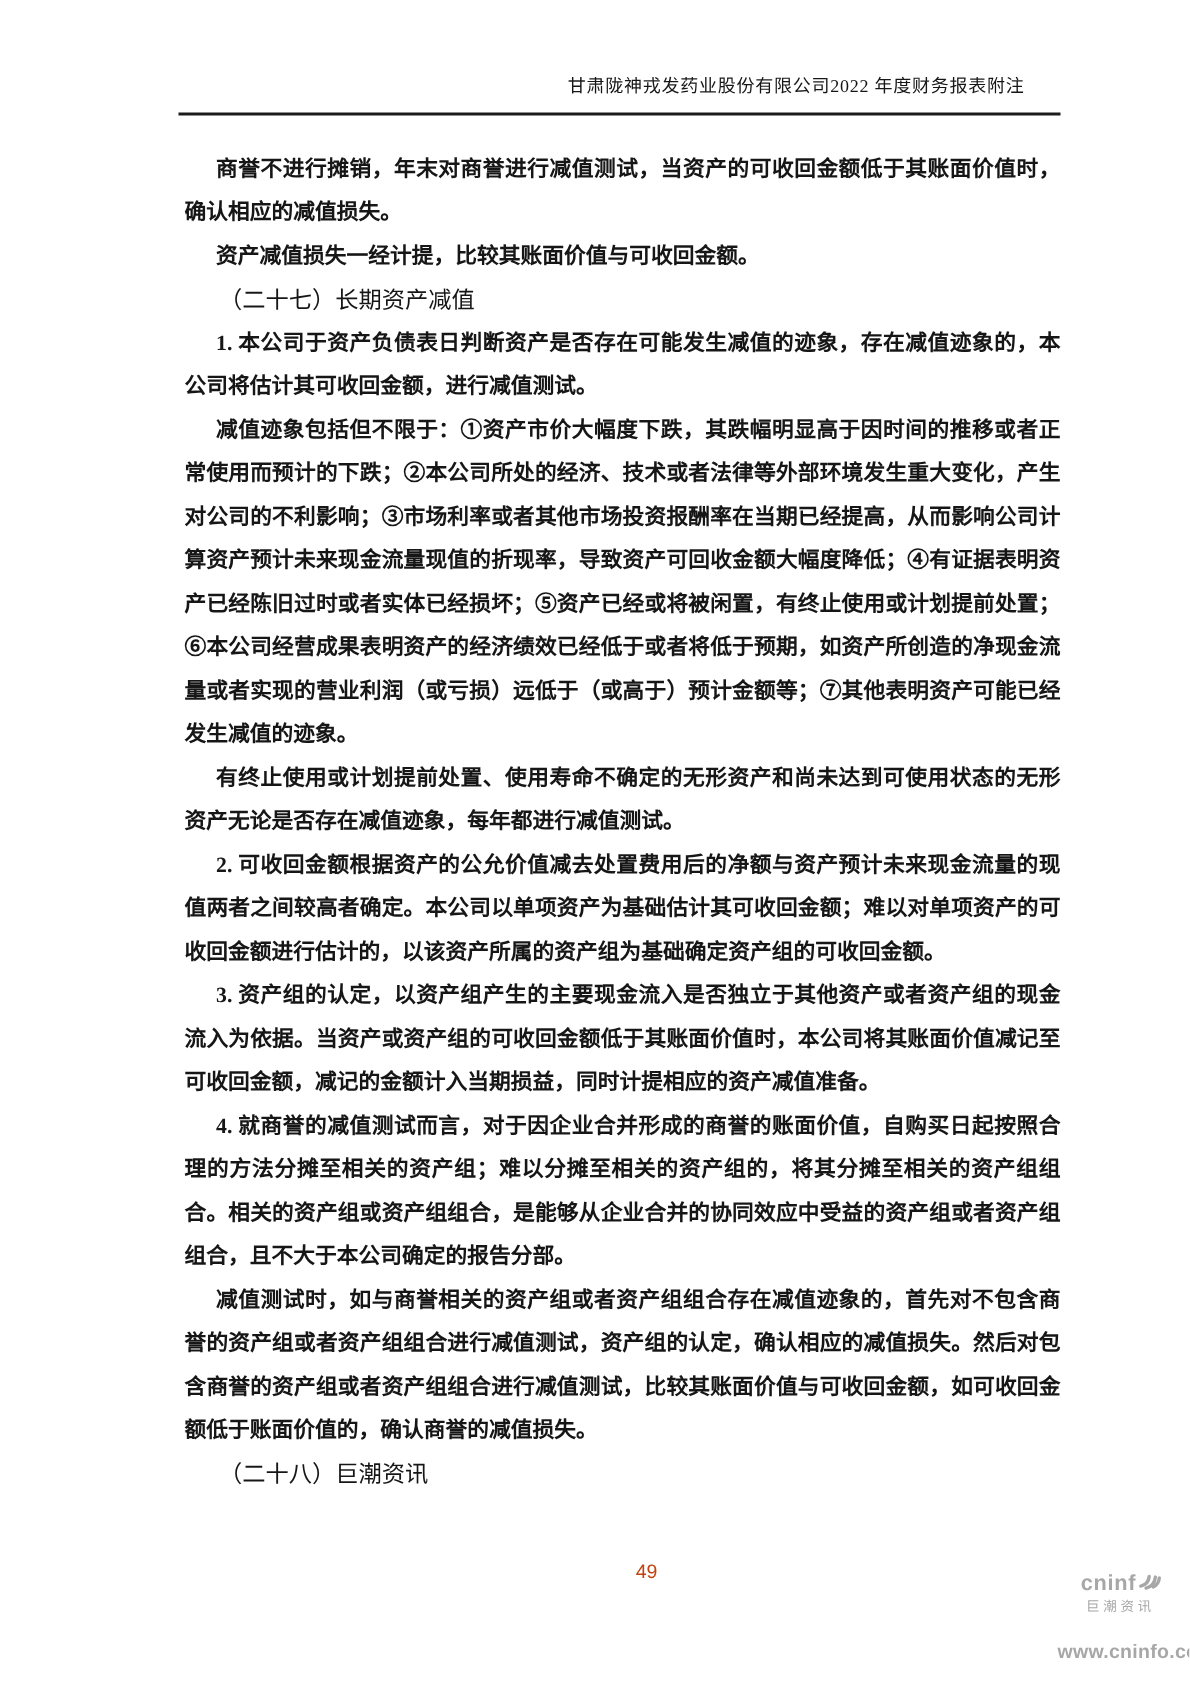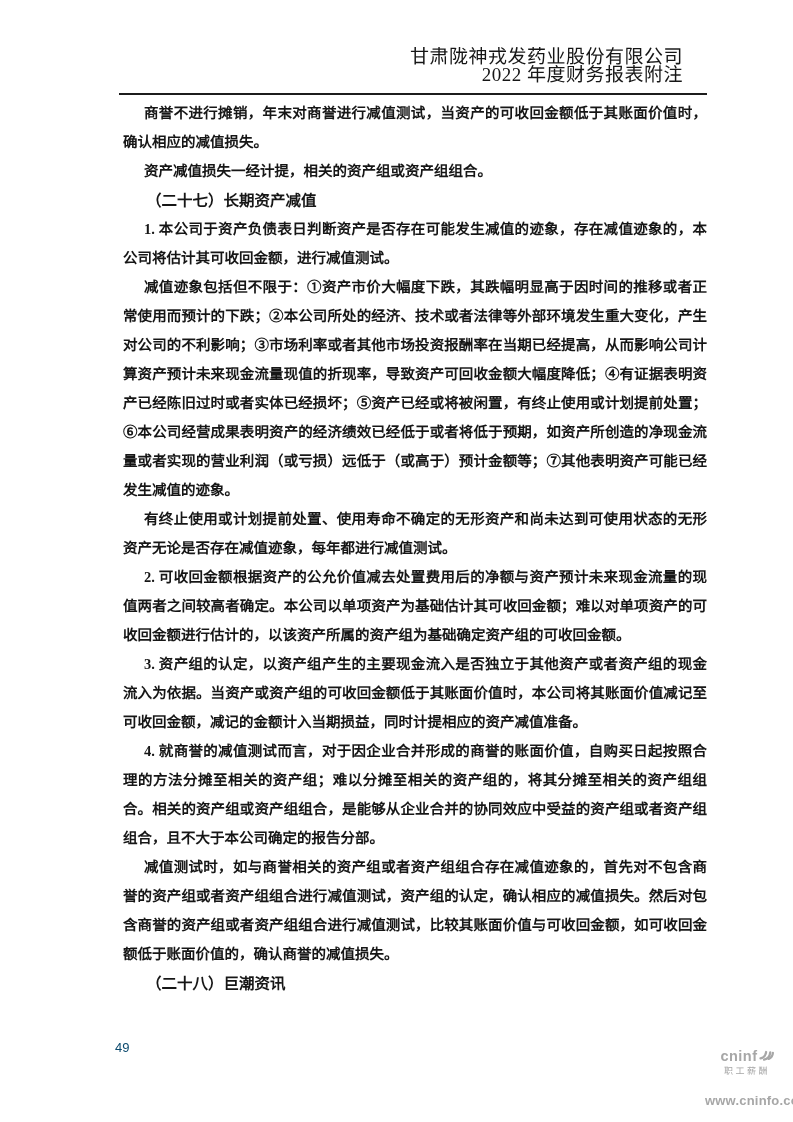--- a/index.html
+++ b/index.html
@@ -16,48 +16,47 @@
     font-family:"Liberation Serif","DejaVu Serif",serif;
     color:var(--text-color);
   }
   
   .doc-header{
     position:absolute;
     left:119px;top:48px;width:588px;
     box-sizing:border-box;
     padding:0 24px 9px 24px;
     border-bottom:2px solid var(--rule-color);
-    display:flex;justify-content:center;align-items:flex-end;
-    font-size:19px;line-height:18px;
+    display:flex;justify-content:flex-end;align-items:flex-end;
+    font-size:12px;line-height:18px;
     letter-spacing:0.5px;
-    flex-direction:column;
   }
   
   .doc-body{
     position:absolute;
     left:123px;top:99px;width:584px;
     font-size:14.5px;
     line-height:29px;
     text-align:justify;
     text-justify:inter-ideograph;
   }
   .doc-body p{margin:0;font-weight:bold;}
   .doc-body p.body{text-indent:21px;}
   .doc-body p.heading{
     text-indent:23px;
-    font-weight:bold;
+    font-weight:normal;
     font-size:15.5px;
   }
   
   .page-number{
     position:absolute;
-    left:115px;top:1040px;width:584px;
-    text-align:left;
+    left:139px;top:1040px;width:584px;
+    text-align:center;
     font-family:"Liberation Sans","DejaVu Sans",sans-serif;
-    font-size:13px;color:#0c4a6e;
+    font-size:13px;color:#c2410c;
   }
   
   .watermark{
     position:absolute;
     right:4px;bottom:13px;width:84px;
     text-align:center;
     color:var(--wm-color);
     font-family:"Liberation Sans","DejaVu Sans",sans-serif;
     line-height:1.15;
     user-select:none;
@@ -77,21 +76,21 @@
 <div class="page">
 
   <header class="doc-header">
     <span>甘肃陇神戎发药业股份有限公司</span>
     <span>2022 年度财务报表附注</span>
   </header>
 
   <main class="doc-body" id="doc-body">
 
   <p class="body">商誉不进行摊销，年末对商誉进行减值测试，当资产的可收回金额低于其账面价值时，确认相应的减值损失。</p>
-      <p class="body">资产减值损失一经计提，相关的资产组或资产组组合。</p>
+      <p class="body">资产减值损失一经计提，比较其账面价值与可收回金额。</p>
       <p class="heading">（二十七）长期资产减值</p>
       <p class="body">1. 本公司于资产负债表日判断资产是否存在可能发生减值的迹象，存在减值迹象的，本公司将估计其可收回金额，进行减值测试。</p>
       <p class="body">减值迹象包括但不限于：①资产市价大幅度下跌，其跌幅明显高于因时间的推移或者正常使用而预计的下跌；②本公司所处的经济、技术或者法律等外部环境发生重大变化，产生对公司的不利影响；③市场利率或者其他市场投资报酬率在当期已经提高，从而影响公司计算资产预计未来现金流量现值的折现率，导致资产可回收金额大幅度降低；④有证据表明资产已经陈旧过时或者实体已经损坏；⑤资产已经或将被闲置，有终止使用或计划提前处置；⑥本公司经营成果表明资产的经济绩效已经低于或者将低于预期，如资产所创造的净现金流量或者实现的营业利润（或亏损）远低于（或高于）预计金额等；⑦其他表明资产可能已经发生减值的迹象。</p>
       <p class="body">有终止使用或计划提前处置、使用寿命不确定的无形资产和尚未达到可使用状态的无形资产无论是否存在减值迹象，每年都进行减值测试。</p>
       <p class="body">2. 可收回金额根据资产的公允价值减去处置费用后的净额与资产预计未来现金流量的现值两者之间较高者确定。本公司以单项资产为基础估计其可收回金额；难以对单项资产的可收回金额进行估计的，以该资产所属的资产组为基础确定资产组的可收回金额。</p>
       <p class="body">3. 资产组的认定，以资产组产生的主要现金流入是否独立于其他资产或者资产组的现金流入为依据。当资产或资产组的可收回金额低于其账面价值时，本公司将其账面价值减记至可收回金额，减记的金额计入当期损益，同时计提相应的资产减值准备。</p>
       <p class="body">4. 就商誉的减值测试而言，对于因企业合并形成的商誉的账面价值，自购买日起按照合理的方法分摊至相关的资产组；难以分摊至相关的资产组的，将其分摊至相关的资产组组合。相关的资产组或资产组组合，是能够从企业合并的协同效应中受益的资产组或者资产组组合，且不大于本公司确定的报告分部。</p>
       <p class="body">减值测试时，如与商誉相关的资产组或者资产组组合存在减值迹象的，首先对不包含商誉的资产组或者资产组组合进行减值测试，资产组的认定，确认相应的减值损失。然后对包含商誉的资产组或者资产组组合进行减值测试，比较其账面价值与可收回金额，如可收回金额低于账面价值的，确认商誉的减值损失。</p>
       <p class="heading">（二十八）巨潮资讯</p>
     </main>
@@ -104,17 +103,17 @@
       <span class="wm-icon">
         <svg width="15" height="15" viewBox="0 0 16 16" aria-hidden="true">
           <g stroke="#a7a7a7" stroke-width="2.4" fill="none" stroke-linecap="round">
             <path d="M1.6 13.2 C5.2 12.4, 7.2 10.2, 7.6 6.4"></path>
             <path d="M5.4 14.6 C9.4 13.6, 11.6 11.0, 12.0 6.8"></path>
             <path d="M10.4 13.8 C13.2 12.6, 14.6 10.4, 14.8 7.4"></path>
           </g>
         </svg>
       </span>
     </div>
-    <div class="wm-brand">职工薪酬</div>
+    <div class="wm-brand">巨潮资讯</div>
     <div class="wm-url">www.cninfo.com.cn</div>
   </div>
 
 </div>
 
 </body></html>

